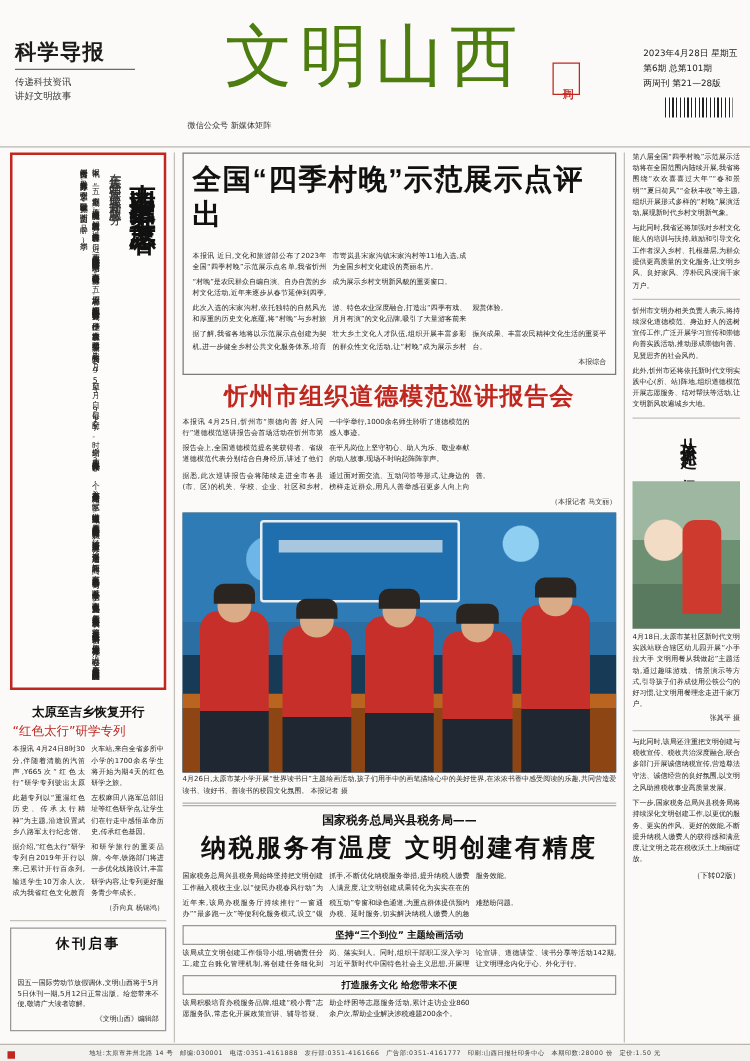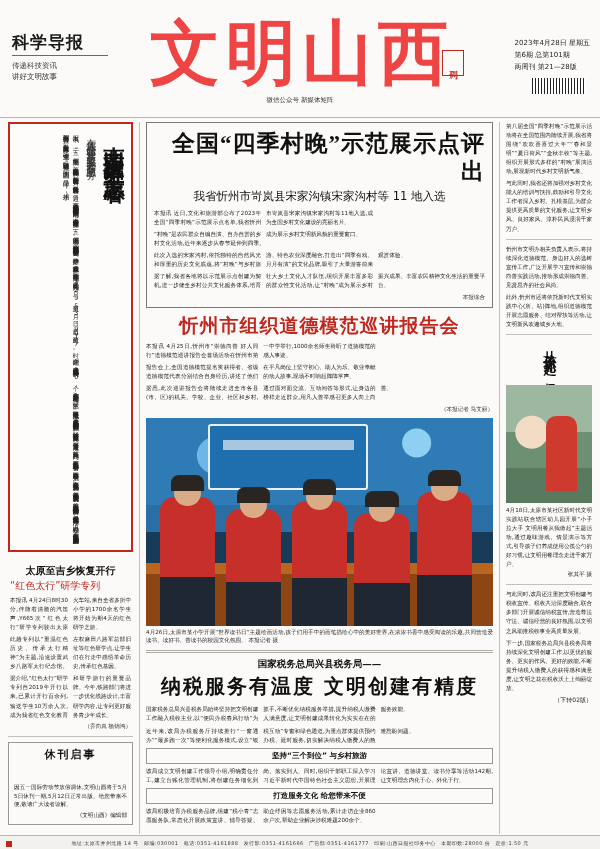--- a/index.html
+++ b/index.html
@@ -33,41 +33,41 @@
     line-height:1;
   }
   .logo-rule { width:96px; height:1px; background:#6a6a6a; margin:4px 0 4px 0; }
   .logo-sub { font-size:7.5px; color:#3a3a3a; line-height:1.5; }
   .nameplate {
     position:absolute; left:150px; top:18px;
     width:300px; text-align:center;
   }
   .nameplate .big {
     font-family:"DejaVu Serif", serif;
-    font-size:70px; font-weight:bold; color:#ef4444;
+    font-size:54px; font-weight:normal; color:#4d7c0f;
     letter-spacing:6px;
     line-height:1.0;
     white-space:nowrap;
   }
   .weekly-badge {
     position:absolute; left:442px; top:50px;
     width:22px; height:26px;
     border:1px solid #c0271f;
     color:#c0271f; font-size:9px;
     display:flex; align-items:center; justify-content:center;
     writing-mode:vertical-rl;
   }
   .issue-info {
     position:absolute; right:10px; top:38px;
     text-align:left; font-size:7px; color:#222; line-height:1.7;
   }
   .issue-line { white-space:nowrap; }
   .nameplate-foot {
     position:absolute; left:150px; top:96px;
-    width:300px; text-align:center;
+    width:300px; 
     font-size:6.5px; color:#333;
   }
   .barcode {
     position:absolute; right:14px; top:78px;
     width:54px; height:16px;
     background:repeating-linear-gradient(90deg,#222 0 1px,#fff 1px 3px);
   }
   
   .body {
     position:relative;
@@ -168,24 +168,24 @@
   }
   .notice-b { font-size:5.6px; line-height:1.6; color:#232323; text-align:justify; }
   .notice-sign { font-size:5.6px; text-align:right; margin-top:3px; color:#222; }
   
   .lead-box {
     border:1px solid #7c7a76;
     padding:6px 7px 5px 7px;
     margin-bottom:6px;
   }
   .lead-h1 {
-    font-family:Liberation Serif, serif;
+    font-family:Liberation Sans, sans-serif;
     font-size:23px; font-weight:bold; color:#111;
-    text-align:right; letter-spacing:1px; line-height:1.2;
-    margin:1px 0 4px 0;
+    text-align:left; letter-spacing:1px; line-height:1.2;
+    margin:1px 0 16px 0;
   }
   .lead-h2 {
     font-size:11.5px; color:#111; text-align:center;
     line-height:1.3; margin-bottom:5px; font-weight:normal;
   }
   .h2-red {
     font-family:Liberation Sans, sans-serif;
     font-size:19px; font-weight:bold; color:#c0271f;
     text-align:center; letter-spacing:1px; line-height:1.25;
     margin:6px 0 5px 0;
@@ -346,21 +346,20 @@
         <div class="notice-t">休刊启事</div>
         <div class="notice-b">因五一国际劳动节放假调休,文明山西将于5月5日休刊一期,5月12日正常出版。给您带来不便,敬请广大读者谅解。</div>
         <div class="notice-sign">《文明山西》编辑部</div>
       </div>
     </div>
 
     <div class="col-mid">
 
       <div class="lead-box">
         <div class="lead-h1">全国“四季村晚”示范展示点评出</div>
-        <div class="lead-h2">我省忻州市岢岚县宋家沟镇宋家沟村等 11 地入选</div>
         <p class="para c3">本报讯 近日,文化和旅游部公布了2023年全国“四季村晚”示范展示点名单,我省忻州市岢岚县宋家沟镇宋家沟村等11地入选,成为全国乡村文化建设的亮丽名片。</p>
         <p class="para c3">“村晚”是农民群众自编自演、自办自赏的乡村文化活动,近年来逐步从春节延伸到四季,成为展示乡村文明新风貌的重要窗口。</p>
         <p class="para c3">此次入选的宋家沟村,依托独特的自然风光和厚重的历史文化底蕴,将“村晚”与乡村旅游、特色农业深度融合,打造出“四季有戏、月月有演”的文化品牌,吸引了大量游客前来观赏体验。</p>
         <p class="para c3">据了解,我省各地将以示范展示点创建为契机,进一步健全乡村公共文化服务体系,培育壮大乡土文化人才队伍,组织开展丰富多彩的群众性文化活动,让“村晚”成为展示乡村振兴成果、丰富农民精神文化生活的重要平台。</p>
         <div class="byline">本报综合</div>
       </div>
 
       <div class="h2-red">忻州市组织道德模范巡讲报告会</div>
       <p class="para c3">本报讯 4月25日,忻州市“崇德向善 好人同行”道德模范巡讲报告会首场活动在忻州市第一中学举行,1000余名师生聆听了道德模范的感人事迹。</p>
       <p class="para c3">报告会上,全国道德模范提名奖获得者、省级道德模范代表分别结合自身经历,讲述了他们在平凡岗位上坚守初心、助人为乐、敬业奉献的动人故事,现场不时响起阵阵掌声。</p>
@@ -380,21 +379,21 @@
         </div>
         <div class="photo-cap">4月26日,太原市某小学开展“世界读书日”主题绘画活动,孩子们用手中的画笔描绘心中的美好世界,在浓浓书香中感受阅读的乐趣,共同营造爱读书、读好书、善读书的校园文化氛围。 本报记者 摄</div>
       </div>
 
       <div class="dbl-rule"></div>
 
       <div class="org-line">国家税务总局兴县税务局——</div>
       <div class="mid-bottom-h">纳税服务有温度 文明创建有精度</div>
       <p class="para c3">国家税务总局兴县税务局始终坚持把文明创建工作融入税收主业,以“便民办税春风行动”为抓手,不断优化纳税服务举措,提升纳税人缴费人满意度,让文明创建成果转化为实实在在的服务效能。</p>
       <p class="para c3">近年来,该局办税服务厅持续推行“一窗通办”“最多跑一次”等便利化服务模式,设立“银税互动”专窗和绿色通道,为重点群体提供预约办税、延时服务,切实解决纳税人缴费人的急难愁盼问题。</p>
-      <div class="subhead-box">坚持“三个到位” 与乡村旅游</div>
+      <div class="subhead-box">坚持“三个到位” 主题绘画活动</div>
       <p class="para c3">该局成立文明创建工作领导小组,明确责任分工,建立台账化管理机制,将创建任务细化到岗、落实到人。同时,组织干部职工深入学习习近平新时代中国特色社会主义思想,开展理论宣讲、道德讲堂、读书分享等活动142期,让文明理念内化于心、外化于行。</p>
       <div class="subhead-box">打造服务文化 给您带来不便</div>
       <p class="para c3">该局积极培育办税服务品牌,组建“税小青”志愿服务队,常态化开展政策宣讲、辅导答疑、助企纾困等志愿服务活动,累计走访企业860余户次,帮助企业解决涉税难题200余个。</p>
     </div>
 
     <div class="col-right">
       <p class="para">第八届全国“四季村晚”示范展示活动将在全国范围内陆续开展,我省将围绕“欢欢喜喜过大年”“春和景明”“夏日荷风”“金秋丰收”等主题,组织开展形式多样的“村晚”展演活动,展现新时代乡村文明新气象。</p>
       <p class="para">与此同时,我省还将加强对乡村文化能人的培训与扶持,鼓励和引导文化工作者深入乡村、扎根基层,为群众提供更高质量的文化服务,让文明乡风、良好家风、淳朴民风浸润千家万户。</p>
       <div class="hrule"></div>
       <p class="para">忻州市文明办相关负责人表示,将持续深化道德模范、身边好人的选树宣传工作,广泛开展学习宣传和崇德向善实践活动,推动形成崇德向善、见贤思齐的社会风尚。</p>

